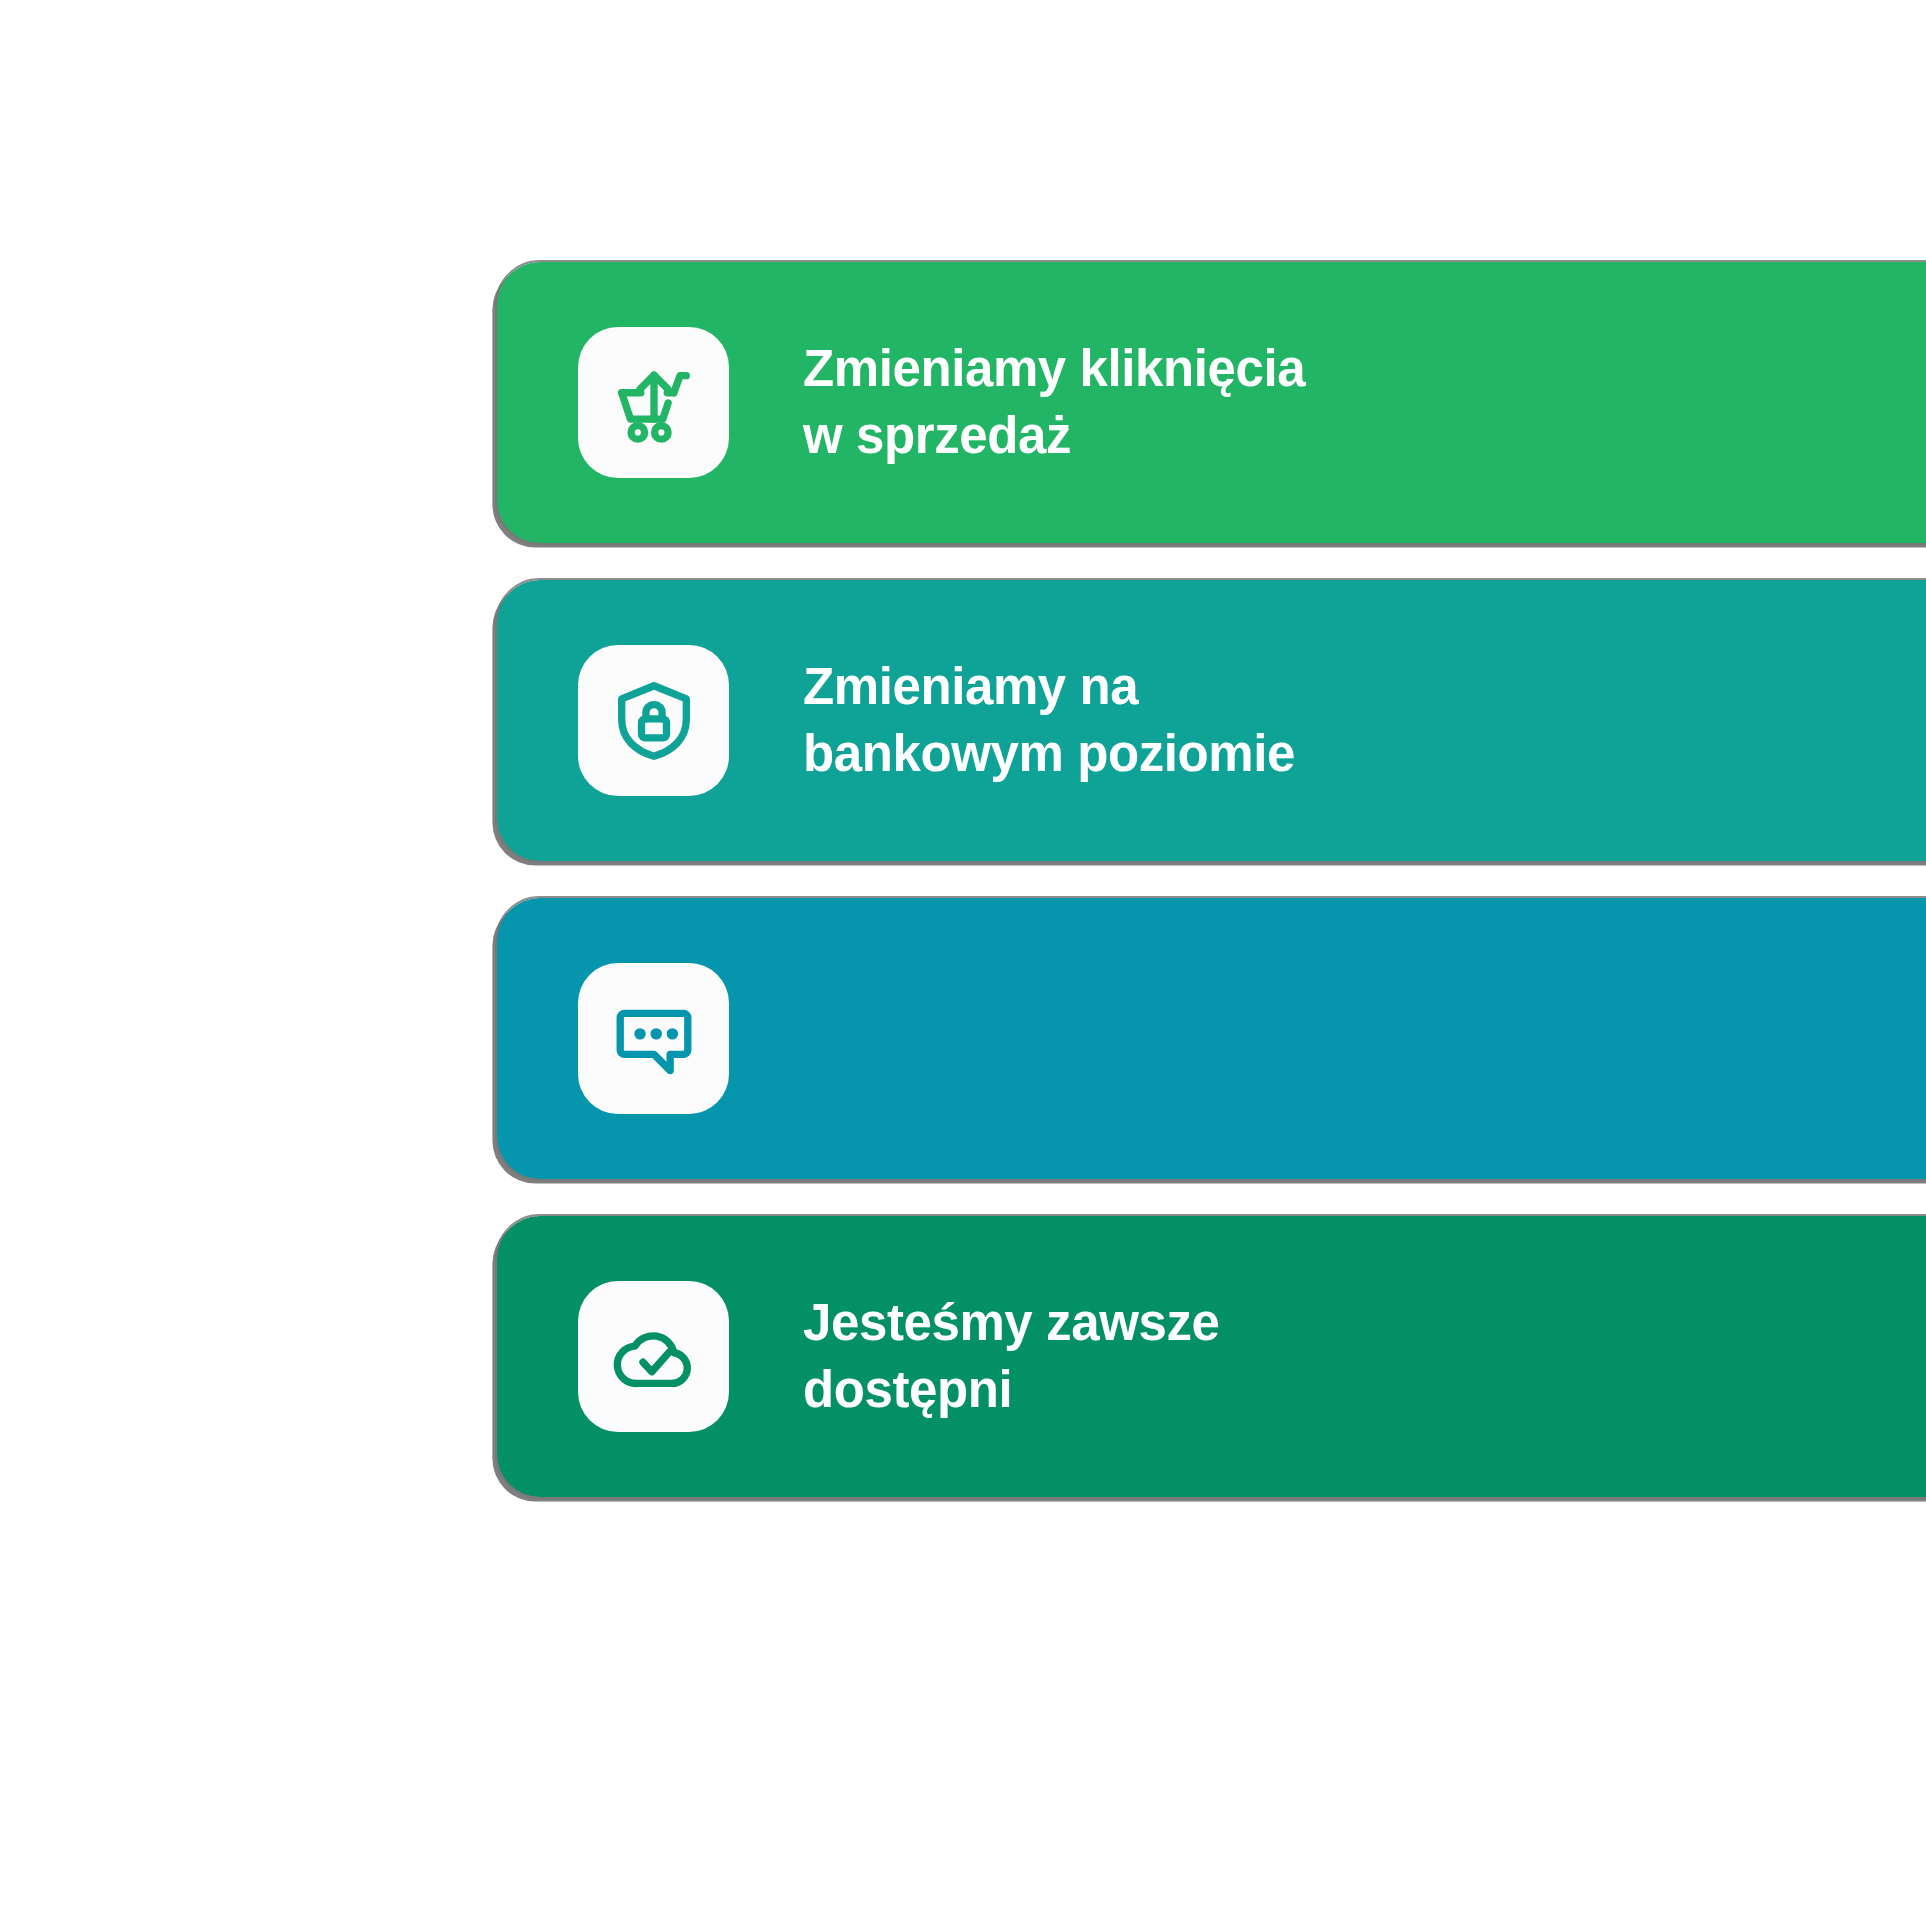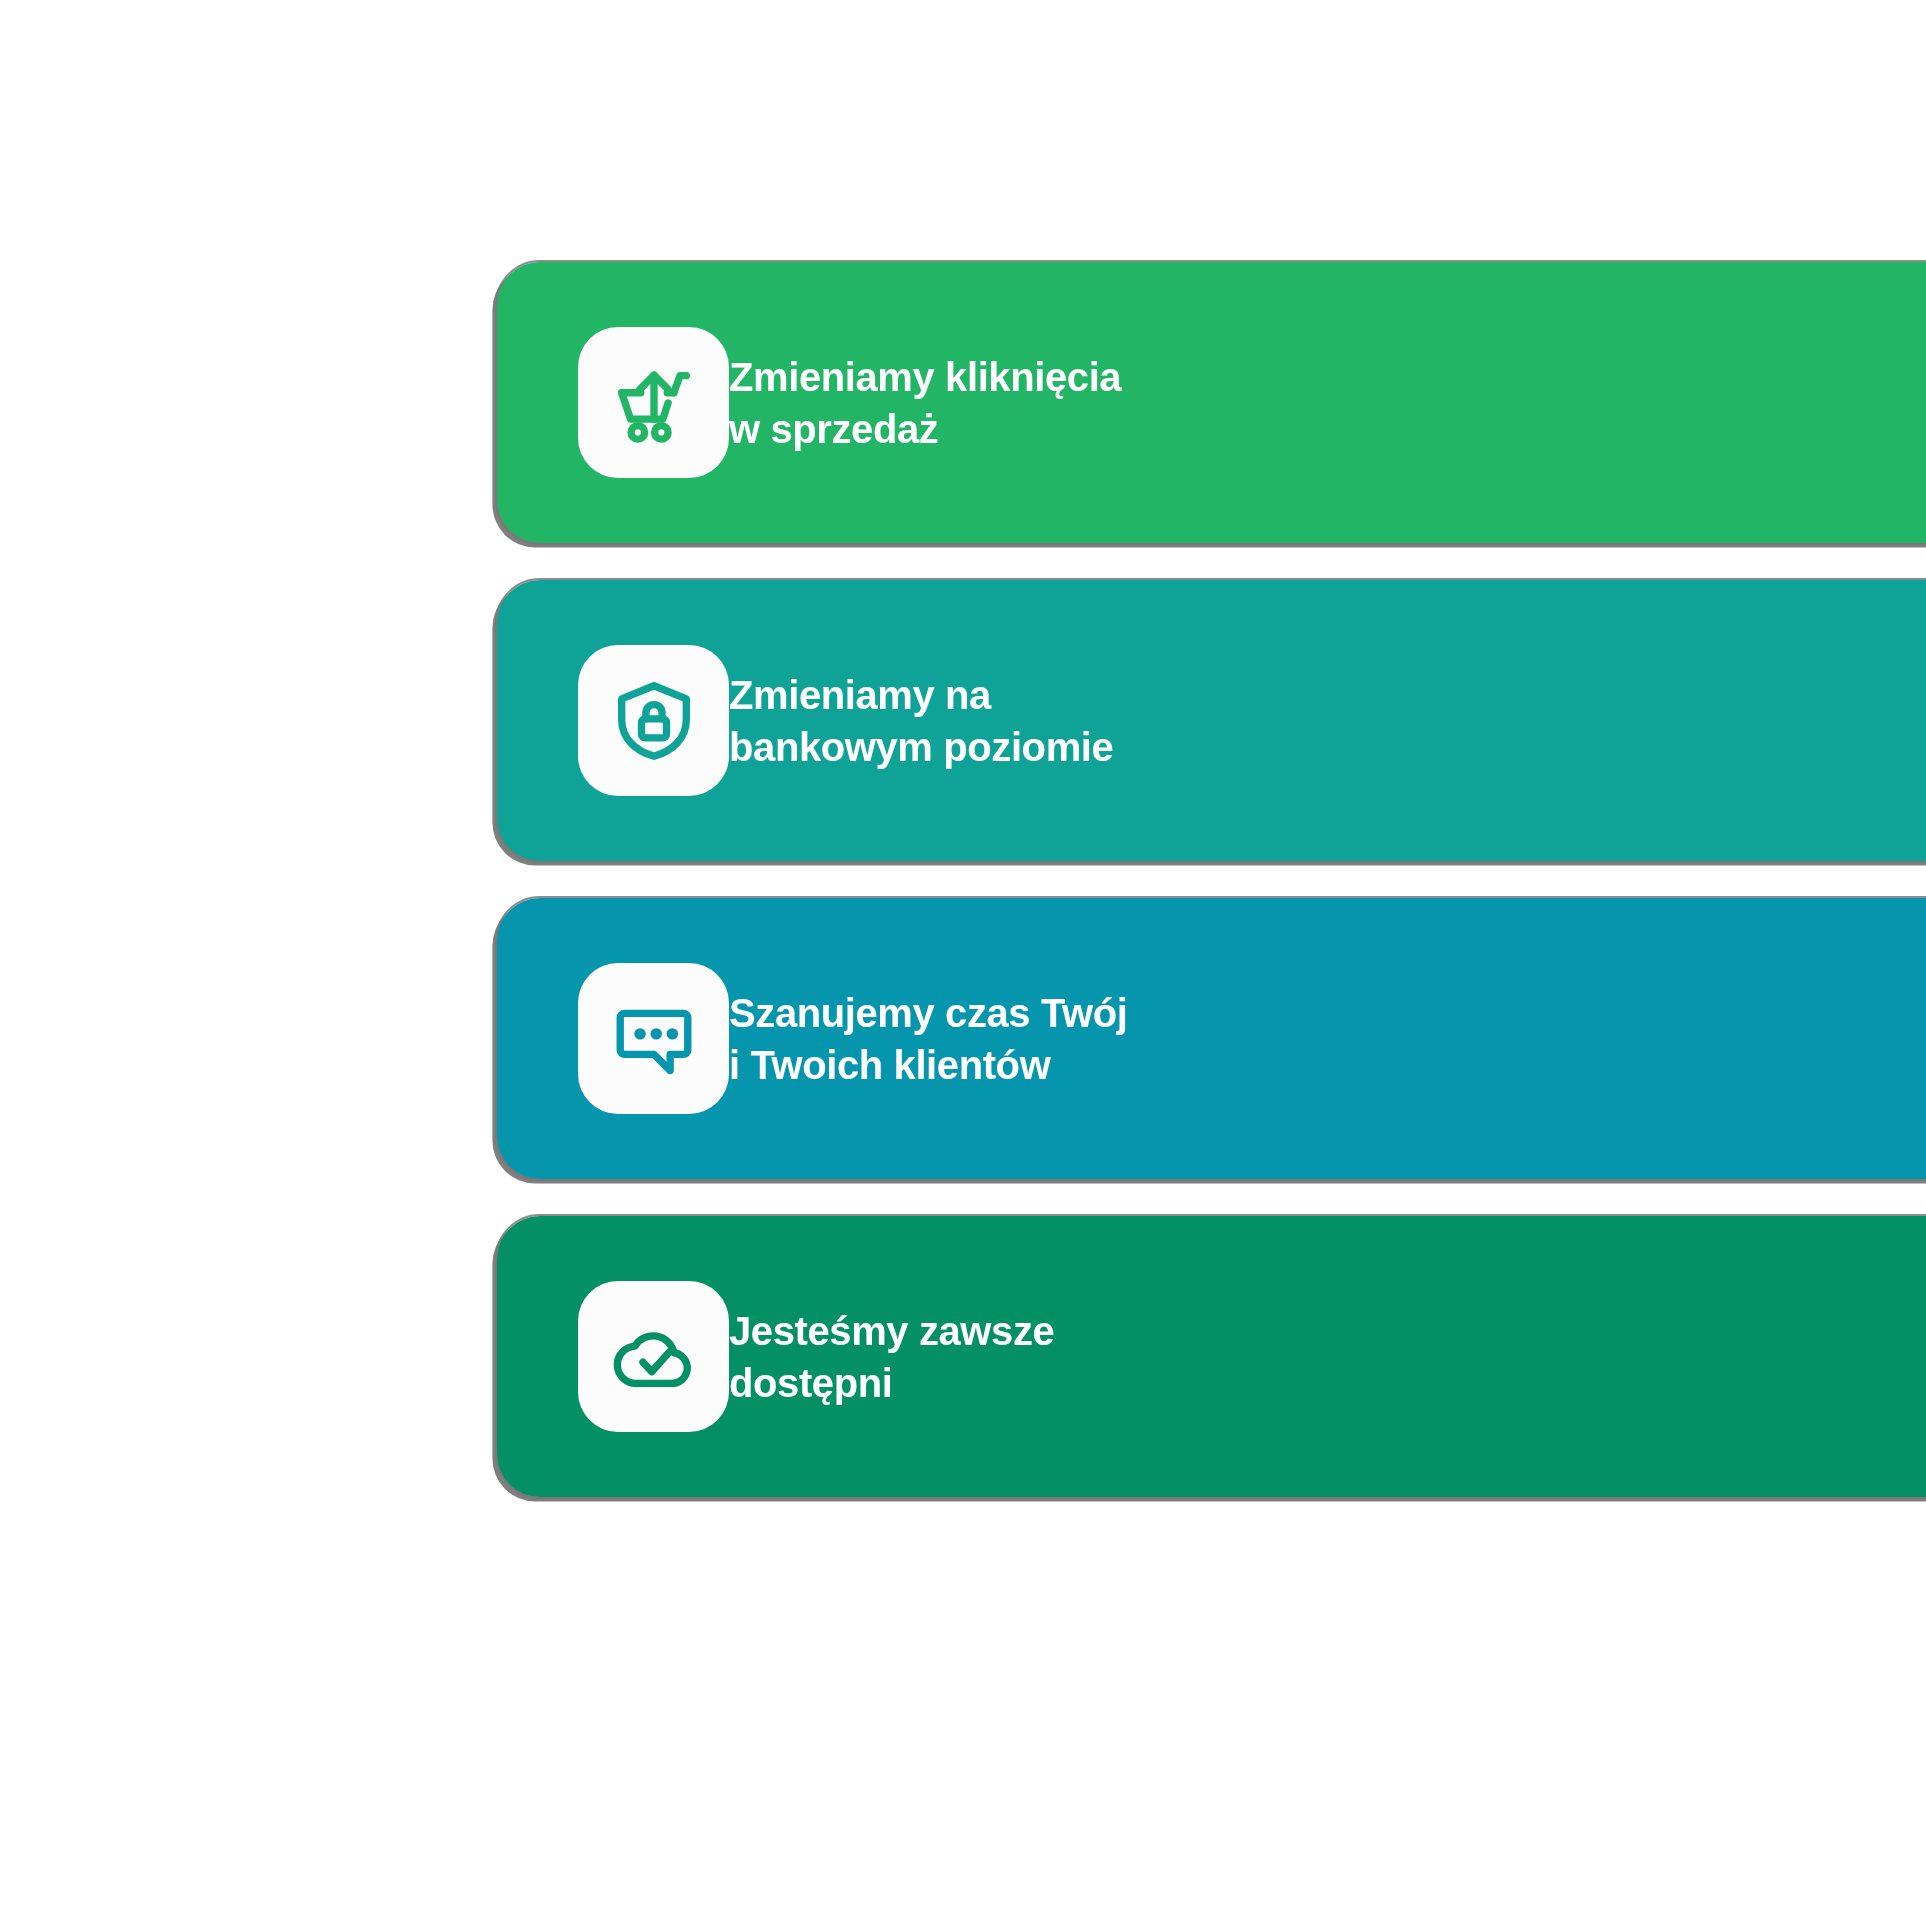--- a/index.html
+++ b/index.html
@@ -36,22 +36,23 @@
     height:151px;
     border-radius:40px;
     background:#fbfcfb;
     display:flex;
     align-items:center;
     justify-content:center;
   }
   .icon-box svg{display:block;width:94px;height:94px;}
 
   .card-text{
+    margin-left:74px;
     color:#ffffff;
-    font-size:40px;
+    font-size:51px;
     font-weight:700;
     line-height:1.30;
     letter-spacing:-0.4px;
     white-space:pre-line;
   }
 </style>
 </head>
 <body style="background: rgb(255, 255, 255);">
 
 <div id="stack">
@@ -95,22 +96,20 @@
         <g class="ic2" stroke-width="5" stroke-linecap="round" stroke-linejoin="round" fill="none" stroke="#0596AE">
           <path d="M12 14.5 h40 a3 3 0 0 1 3 3 v22 a3 3 0 0 1 -3 3 h-9 v11 l-11 -11 h-20 a3 3 0 0 1 -3 -3 v-22 a3 3 0 0 1 3 -3 Z"></path>
         </g>
         <g class="ic2f" fill="#0596AE">
           <circle cx="22.5" cy="28.5" r="3.9"></circle>
           <circle cx="33.5" cy="28.5" r="3.9"></circle>
           <circle cx="44.5" cy="28.5" r="3.9"></circle>
         </g>
       </svg>
     </div>
-    <div class="card-text">Szanujemy czas Twój
-i Twoich klientów</div>
   </div>
 
   <div class="card" id="c3" style="background: rgb(4, 144, 101);">
     <div class="icon-box">
       <svg viewBox="0 0 64 64" fill="none">
         <g class="ic3" stroke-width="5" stroke-linecap="round" stroke-linejoin="round" fill="none" stroke="#049065">
           <path d="M20.5 50 h23.5 a10.5 10.5 0 0 0 1.6 -20.9 A14.5 14.5 0 0 0 19 24.6 A10 10 0 0 0 20.5 50 Z"></path>
           <path d="M24.5 35.5 L30.5 42 L42.5 28.5"></path>
         </g>
       </svg>

